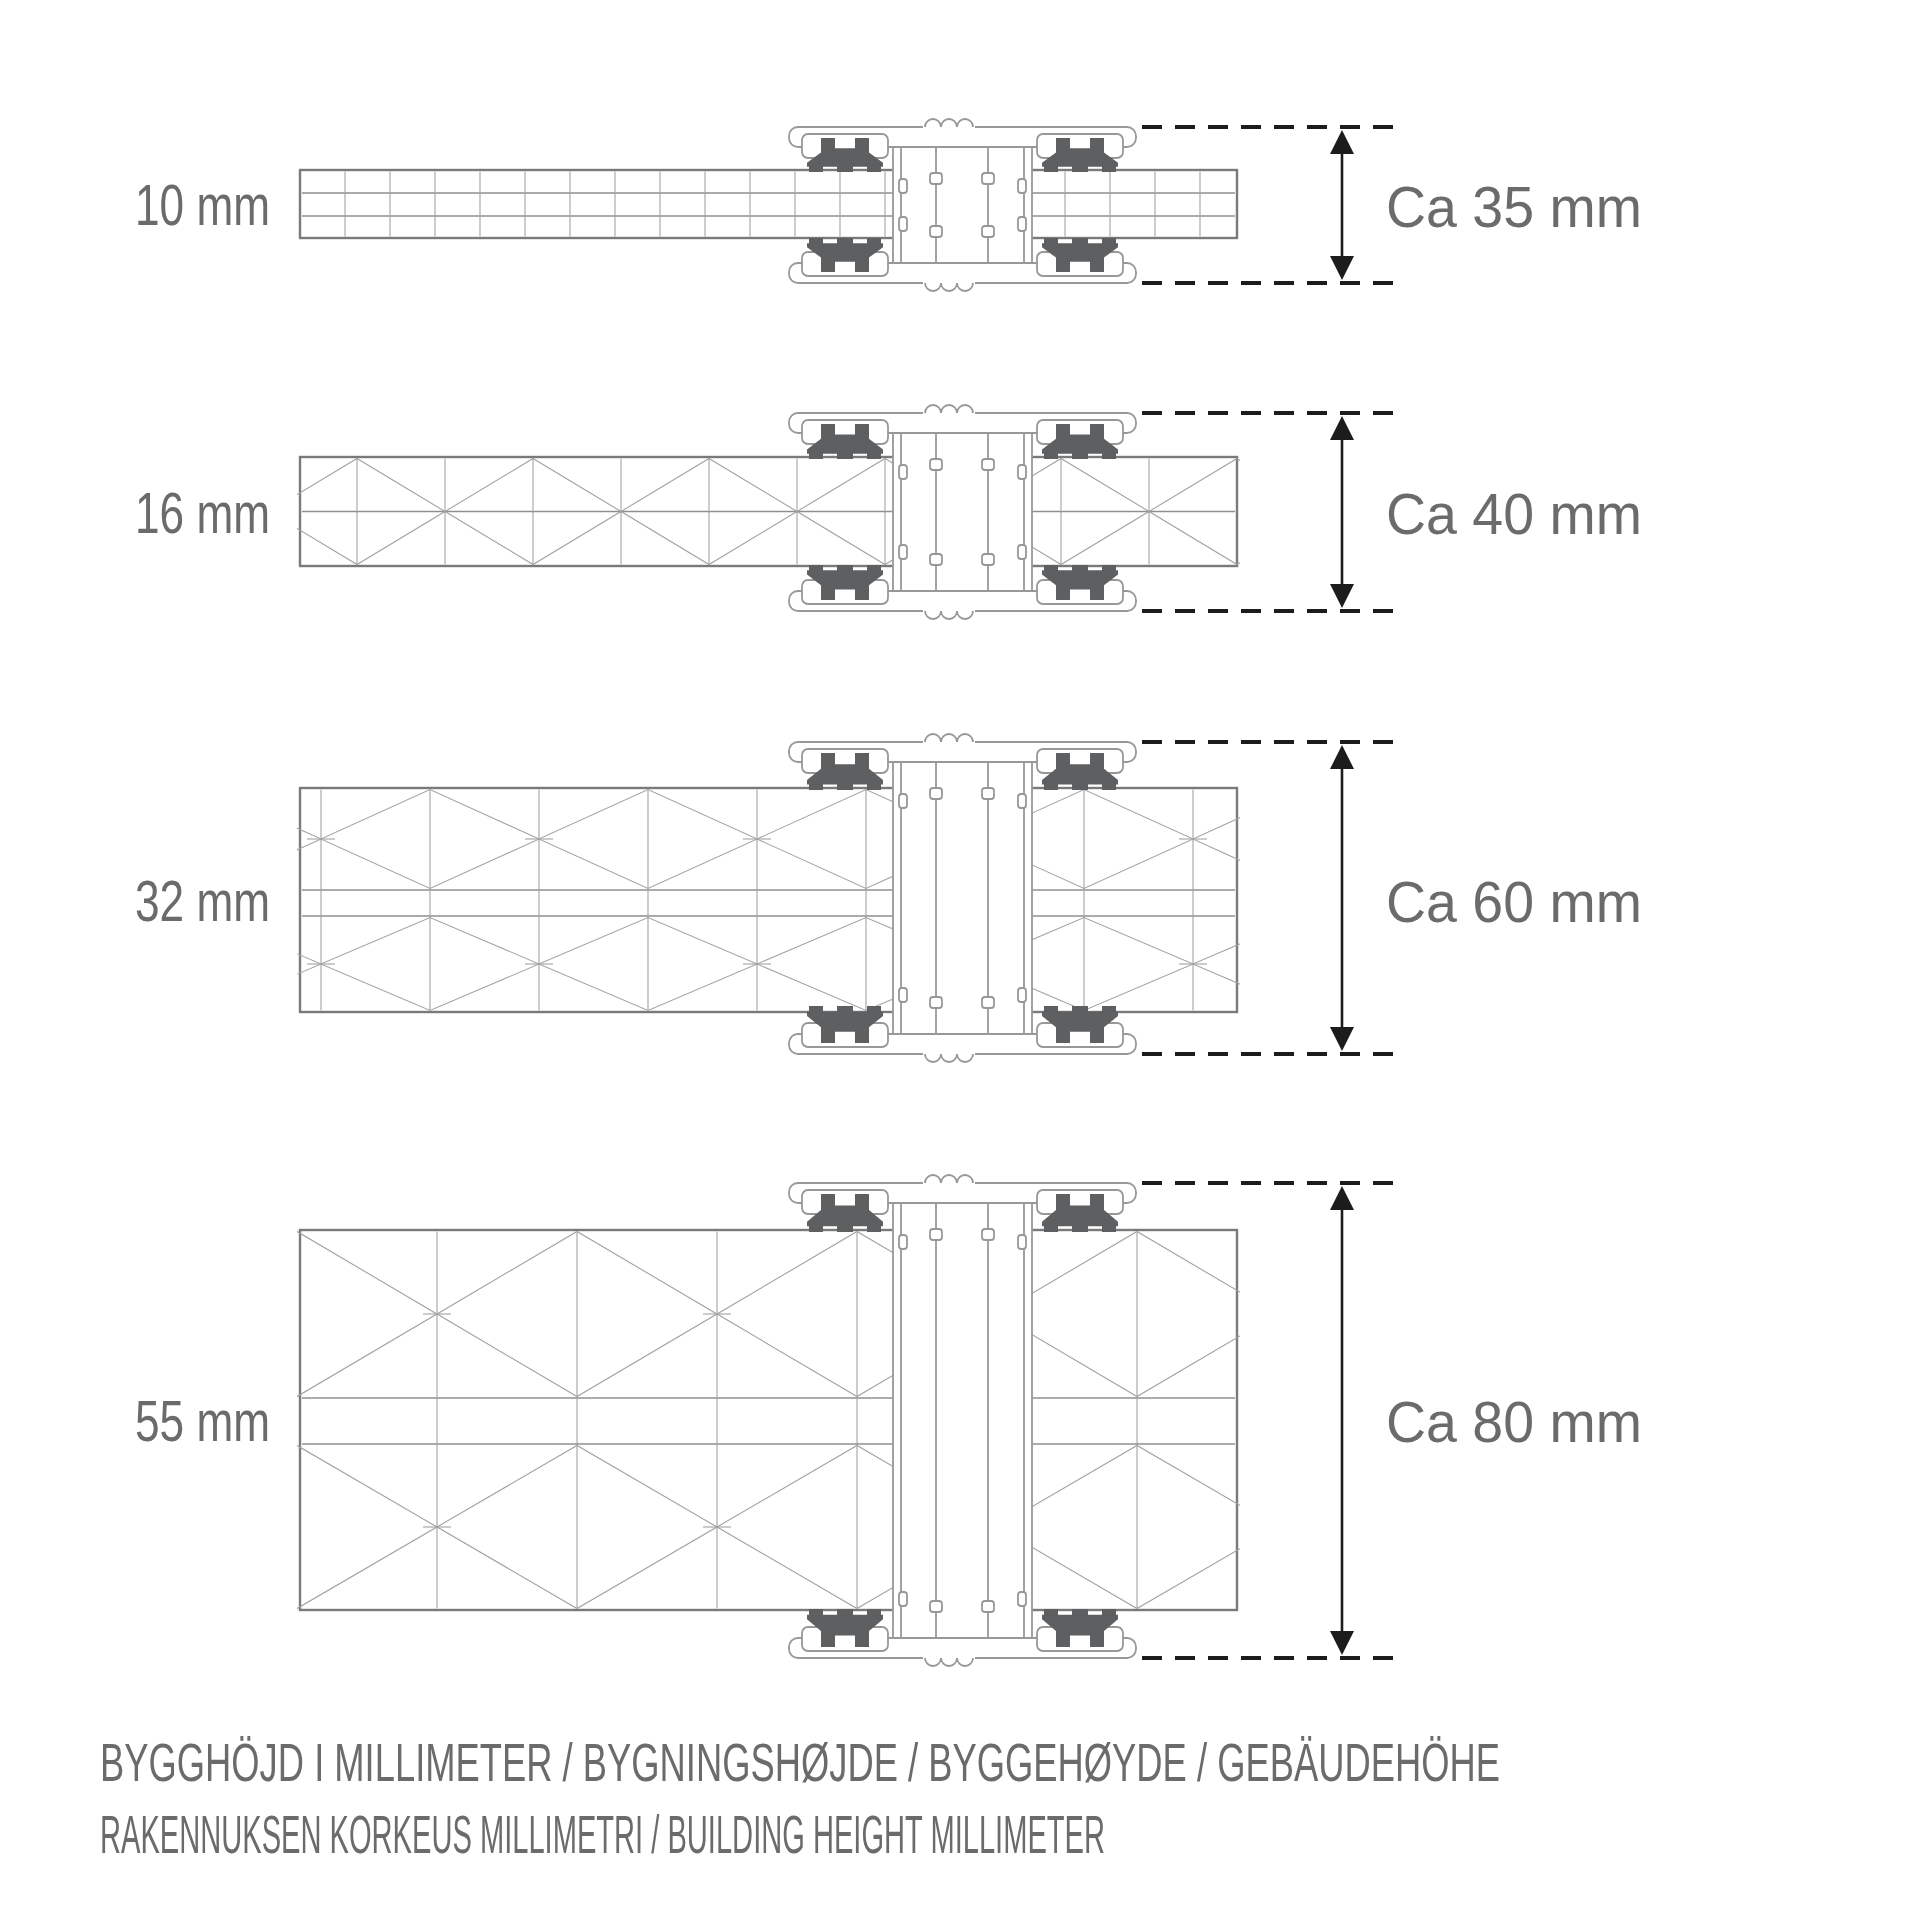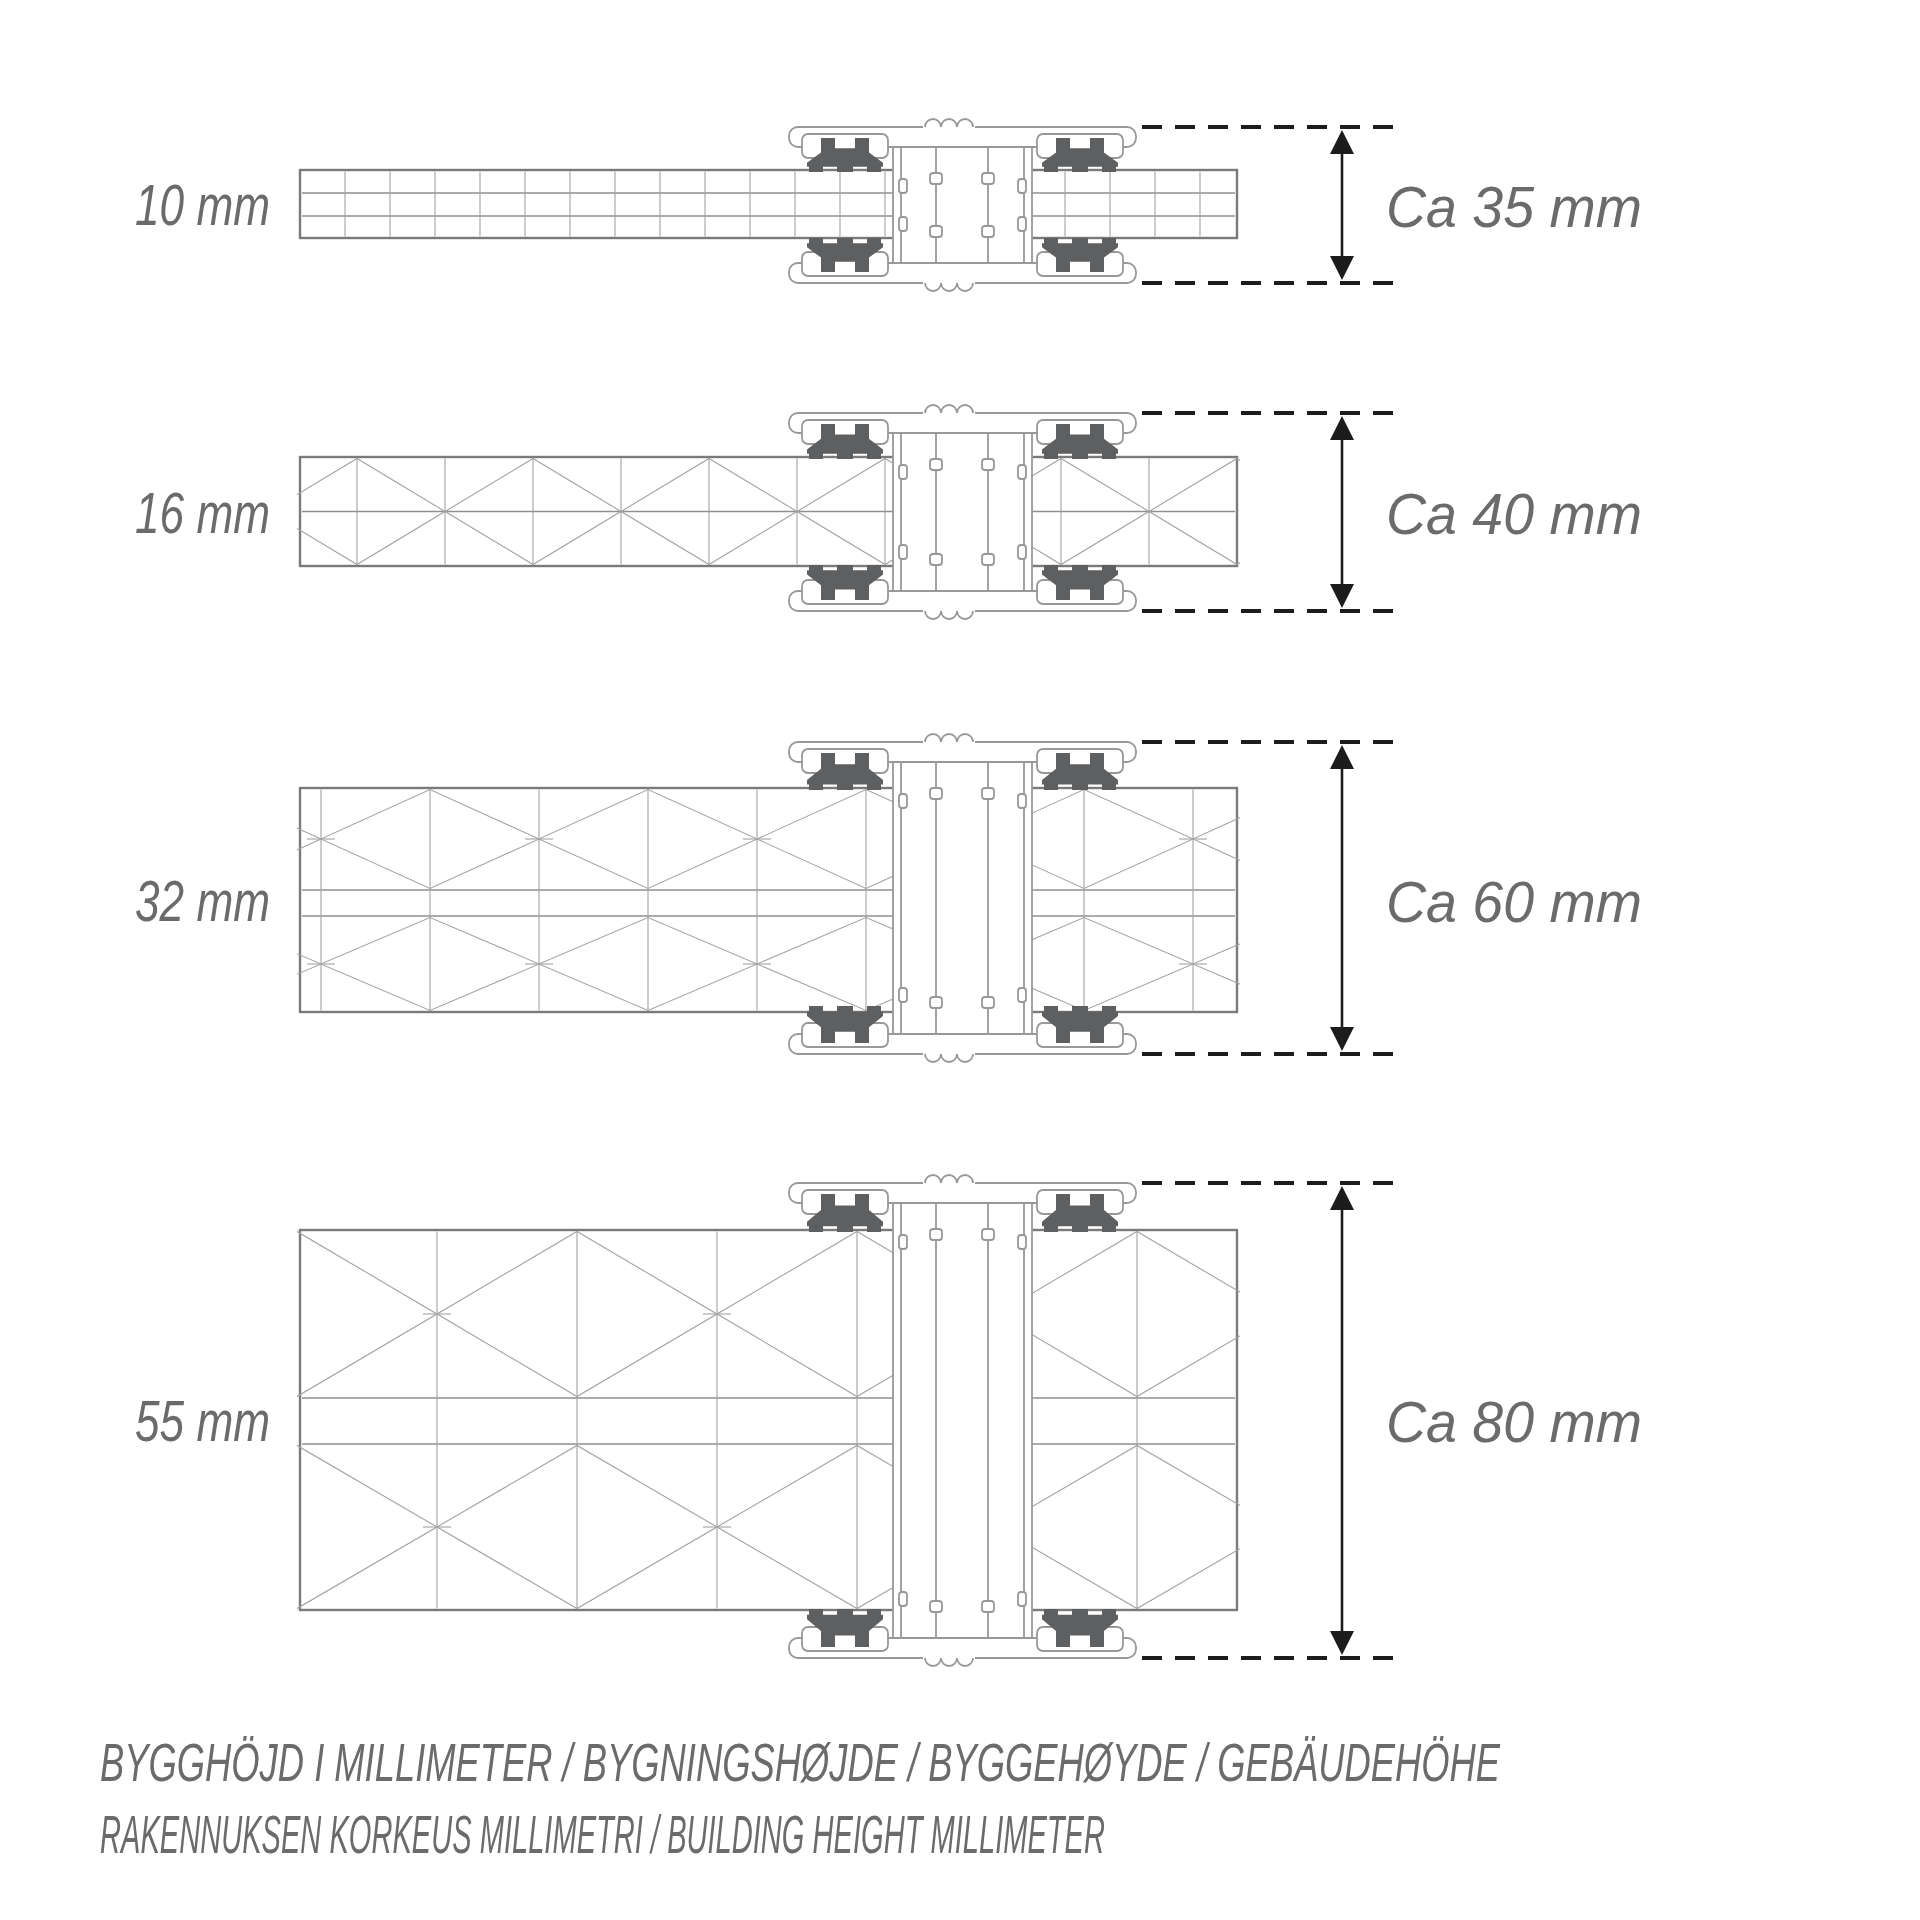--- a/index.html
+++ b/index.html
@@ -1,20 +1,20 @@
 <!DOCTYPE html>
 <html style="--text: #6b6b6b; --panel-outline: #7a7a7a; --panel-inner-line: #a3a3a3; --profile-outline: #989898; --gasket: #5d5f61; --dimension: #1c1c1c; --background: #ffffff;"><head>
 <meta charset="utf-8">
 <style>
   :root{
     --text:#6b6b6b; --panel-outline:#7a7a7a; --panel-inner-line:#a3a3a3;
     --profile-outline:#989898; --gasket:#5d5f61; --dimension:#1c1c1c; --background:#ffffff;
   }
   html,body{margin:0;padding:0;background:var(--background);}
-  .stage{width:1920px;height:1920px;position:relative;background:var(--background);font-style:italic;}
+  .stage{width:1920px;height:1920px;position:relative;background:var(--background);}
   svg{display:block}
   .p-outer{fill:#fff;stroke:var(--panel-outline);stroke-width:2.4}
   .p-line{stroke:var(--panel-inner-line);stroke-width:1.1;fill:none}
   .p-mid{stroke:#8f8f8f;stroke-width:1.6;fill:none}
   .p-diag{stroke:var(--panel-inner-line);stroke-width:1.1;fill:none}
   .c-fill{fill:#fff;stroke:var(--profile-outline);stroke-width:1.8}
   .c-cover{fill:#fff;stroke:none}
   .c-line{stroke:var(--profile-outline);stroke-width:1.8;fill:none}
   .gasket{fill:var(--gasket);stroke:none}
   .dim-dash{stroke:var(--dimension);stroke-width:4;stroke-dasharray:20 13;fill:none}

